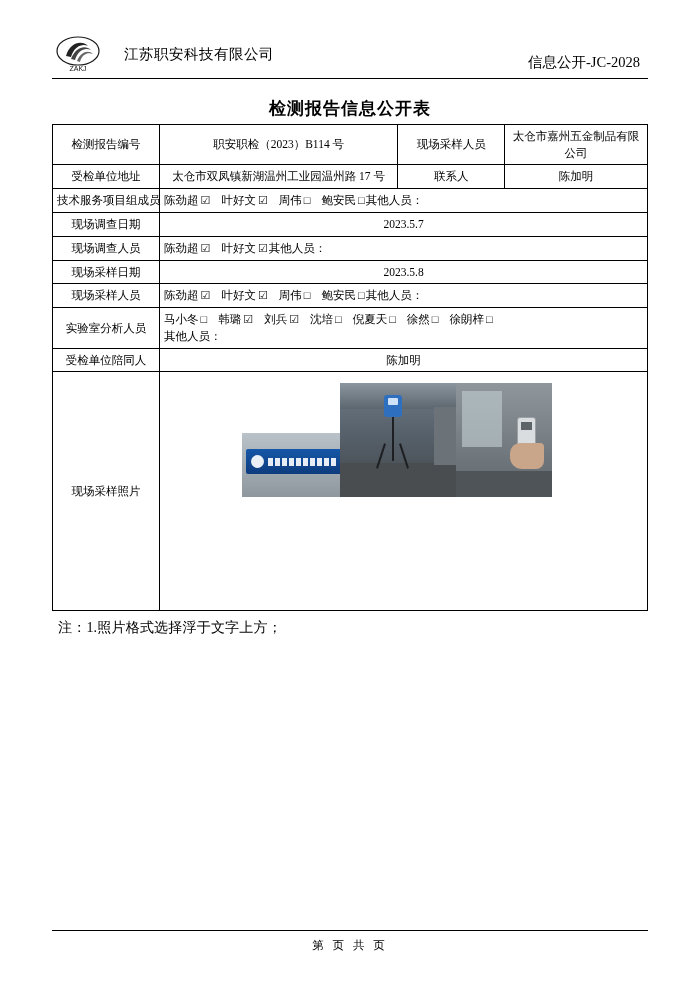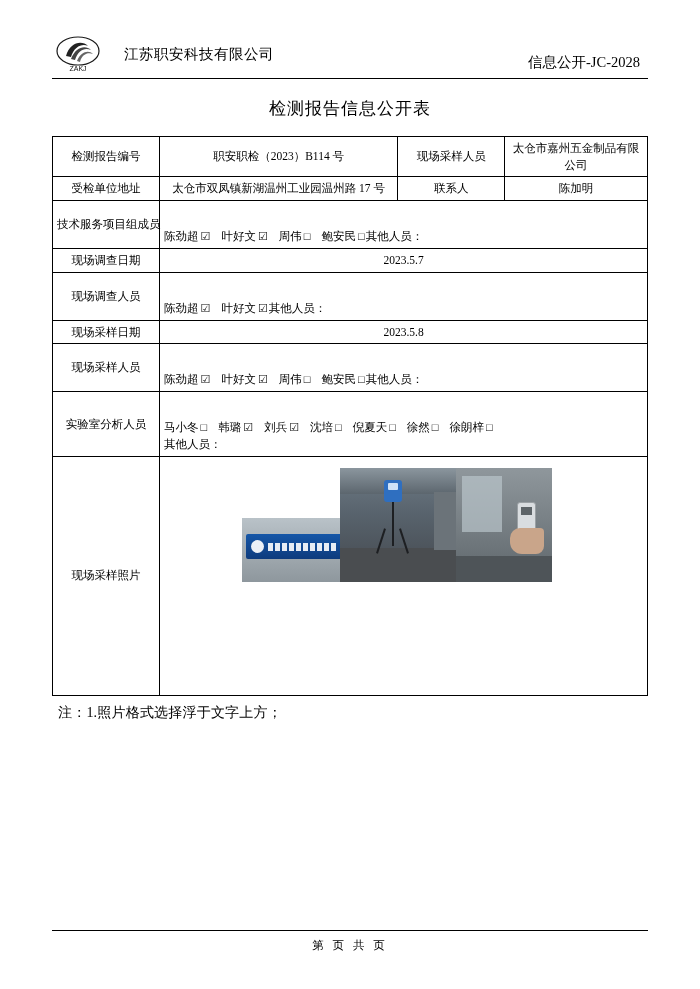--- a/index.html
+++ b/index.html
@@ -50,22 +50,22 @@
   }
   .doc-code {
     font-size: 14.5px;
     padding-right: 8px;
     padding-bottom: 2px;
   }
   
   .doc-title {
     text-align: center;
     font-size: 17px;
-    font-weight: normal;
-    margin: 18px 0 16px 0;
+    font-weight: bold;
+    margin: 18px 0 4px 0;
     letter-spacing: 1px;
   }
   
   table.main {
     width: 100%;
     border-collapse: collapse;
     table-layout: fixed;
     font-size: 11.5px;
   }
   table.main td {
@@ -83,21 +83,21 @@
   .chk {
     display: inline-block;
     font-size: 11px;
     margin: 0 1px 0 2px;
   }
   .member {
     display: inline-block;
     margin-right: 10px;
     white-space: nowrap;
   }
-  .member:last-child { margin-right: 0; margin-top: 24px; }
+  .member:last-child { margin-right: 0; }
   .row-h { height: 19px; }
   .photo-cell {
     height: 232px;
     position: relative;
     padding: 0;
   }
   .photo-cell2 {
     height: 232px;
     position: relative;
     padding: 0;
@@ -276,20 +276,24 @@
         <td class="c-left" colspan="3">
           <span id="sampling-staff"><span class="member"><span>陈劲超</span><span class="chk">☑</span></span><span class="member"><span>叶好文</span><span class="chk">☑</span></span><span class="member"><span>周伟</span><span class="chk">□</span></span><span class="member"><span>鲍安民</span><span class="chk">□</span></span></span><span>其他人员：</span>
         </td>
       </tr>
       <tr>
         <td class="c-label">实验室分析人员</td>
         <td class="c-left" colspan="3">
           <div id="lab-staff"><span class="member"><span>马小冬</span><span class="chk">□</span></span><span class="member"><span>韩璐</span><span class="chk">☑</span></span><span class="member"><span>刘兵</span><span class="chk">☑</span></span><span class="member"><span>沈培</span><span class="chk">□</span></span><span class="member"><span>倪夏天</span><span class="chk">□</span></span><span class="member"><span>徐然</span><span class="chk">□</span></span><span class="member"><span>徐朗梓</span><span class="chk">□</span></span></div>
           <div>其他人员：</div>
         </td>
+      </tr>
+      <tr class="row-h">
+        <td class="c-label">受检单位陪同人</td>
+        <td class="c-center" colspan="3">陈加明</td>
       </tr>
       <tr>
         <td class="c-label">现场采样照片</td>
         <td class="photo-cell2" colspan="3">
           <div class="photo-wrap">
             <div class="ph ph3">
               <div class="banner">
                   <div class="btxt"></div>
                 </div>
             </div>

